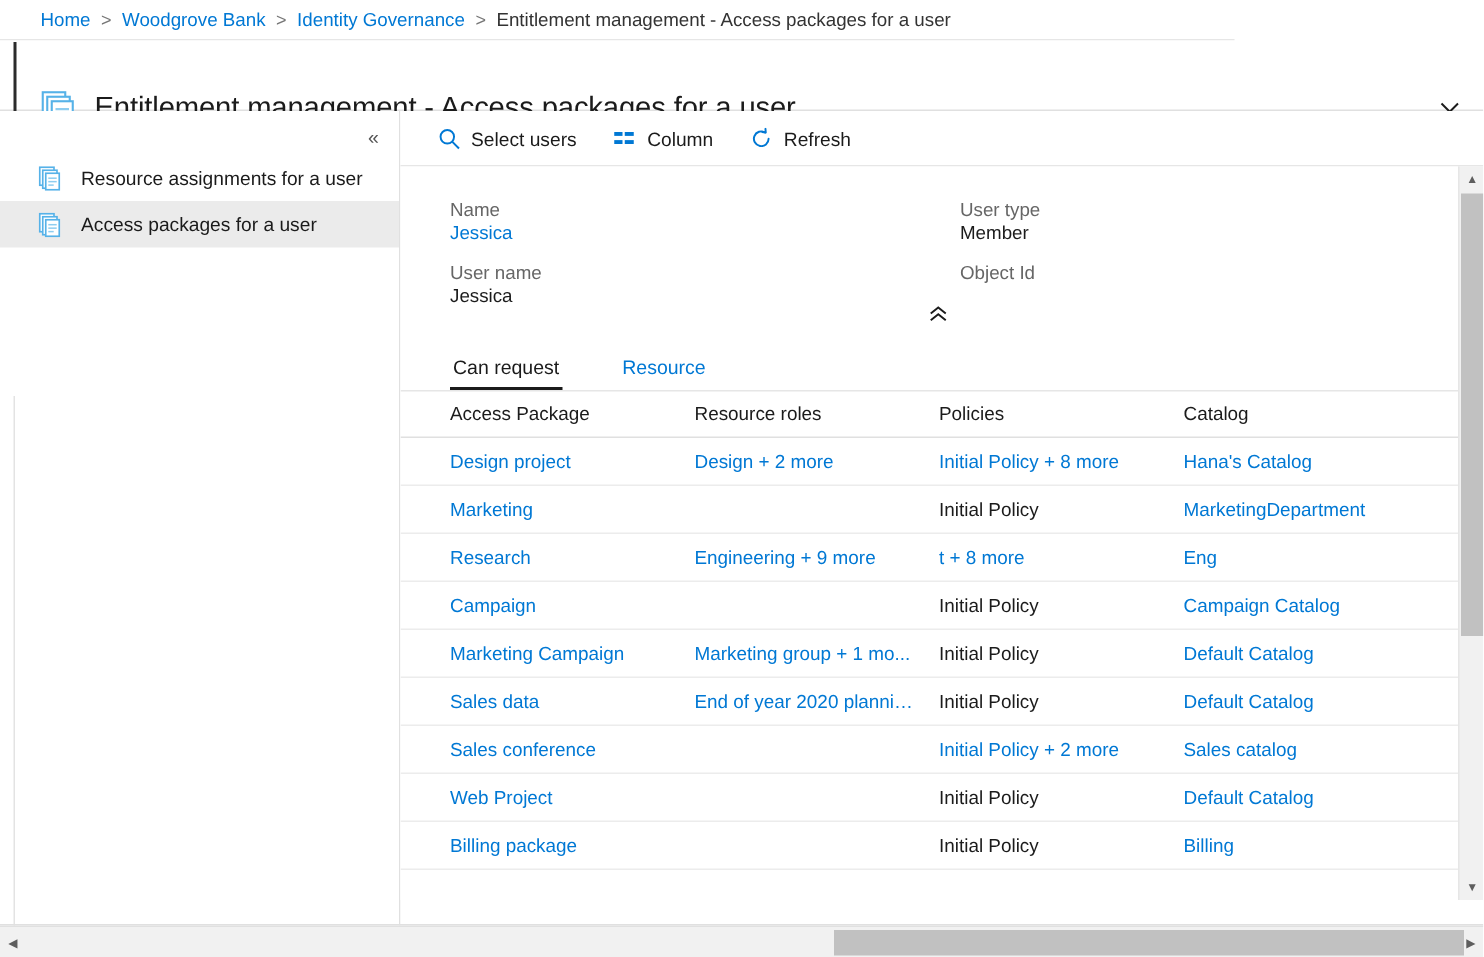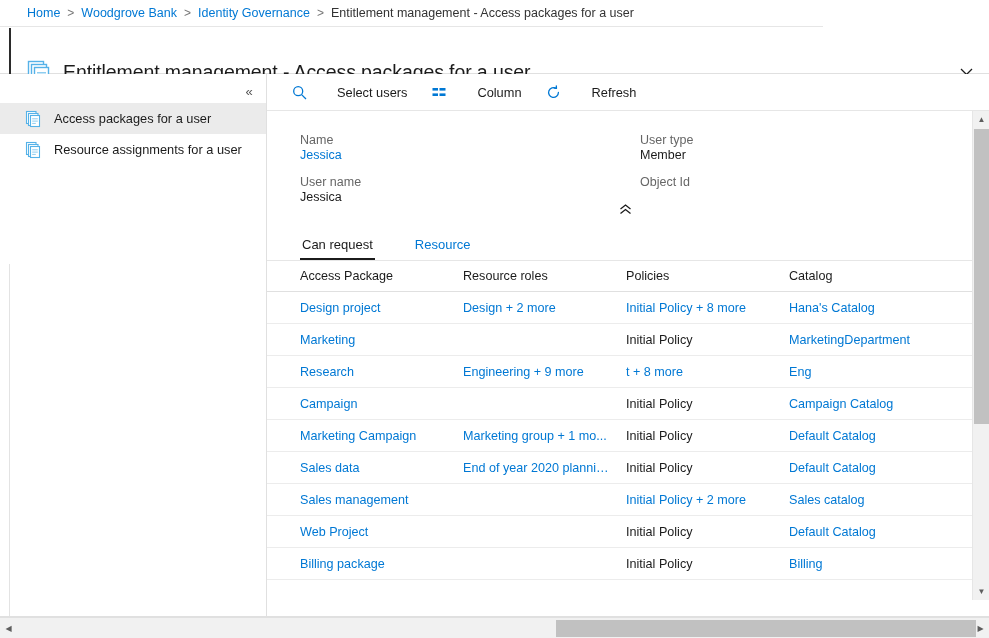--- a/index.html
+++ b/index.html
@@ -116,21 +116,21 @@
     border-bottom: 1px solid #e6e6e6;
     display: flex; align-items: center;
     padding-left: 24px;
     background: #ffffff;
   }
   .tb-btn {
     display: flex; align-items: center;
     height: 28px;
     margin-right: 24px;
     font-size: 12.8px; color: #1b1b1b;
-    cursor: pointer; white-space: nowrap; gap: 23px;
+    cursor: pointer; white-space: nowrap;
   }
   .tb-ico {
     width: 16px; height: 16px; margin-right: 7px;
     display: flex; align-items: center; justify-content: center;
   }
 
   
   #content {
     position: absolute; left: 0; top: 37px;
     width: 705px; height: 489px;
@@ -292,42 +292,42 @@
         <line x1="12" y1="1" x2="1" y2="12" stroke="#1b1b1b" stroke-width="1.3"></line>
       </svg>
     </div>
   </div>
 
   <div id="blade-accent"></div>
 
   <div id="leftnav">
     <div id="collapse-nav">«</div>
     <div id="nav-items">
+        <div class="nav-item">
+          <svg class="nav-ico" viewBox="0 0 18 18">
+    <rect x="1.5" y="1.5" width="9.5" height="12" fill="#fff" stroke="#56b2e8" stroke-width="1.1"></rect>
+    <rect x="3.5" y="3.5" width="9.5" height="12" fill="#fff" stroke="#56b2e8" stroke-width="1.1"></rect>
+    <rect x="5.5" y="5.5" width="9" height="11" fill="#fff" stroke="#56b2e8" stroke-width="1.1"></rect>
+    <rect x="7.2" y="8.3" width="5.6" height="1" fill="#8ecdf0"></rect>
+    <rect x="7.2" y="10.6" width="5.6" height="1" fill="#8ecdf0"></rect>
+    <rect x="7.2" y="12.9" width="3.6" height="1" fill="#8ecdf0"></rect>
+  </svg>
+          <span>Resource assignments for a user</span>
+        </div>
         <div class="nav-item selected">
           <svg class="nav-ico" viewBox="0 0 18 18">
     <rect x="1.5" y="1.5" width="9.5" height="12" fill="#fff" stroke="#56b2e8" stroke-width="1.1"></rect>
     <rect x="3.5" y="3.5" width="9.5" height="12" fill="#fff" stroke="#56b2e8" stroke-width="1.1"></rect>
     <rect x="5.5" y="5.5" width="9" height="11" fill="#fff" stroke="#56b2e8" stroke-width="1.1"></rect>
     <rect x="7.2" y="8.3" width="5.6" height="1" fill="#8ecdf0"></rect>
     <rect x="7.2" y="10.6" width="5.6" height="1" fill="#8ecdf0"></rect>
     <rect x="7.2" y="12.9" width="3.6" height="1" fill="#8ecdf0"></rect>
   </svg>
           <span>Access packages for a user</span>
         </div>
-        <div class="nav-item">
-          <svg class="nav-ico" viewBox="0 0 18 18">
-    <rect x="1.5" y="1.5" width="9.5" height="12" fill="#fff" stroke="#56b2e8" stroke-width="1.1"></rect>
-    <rect x="3.5" y="3.5" width="9.5" height="12" fill="#fff" stroke="#56b2e8" stroke-width="1.1"></rect>
-    <rect x="5.5" y="5.5" width="9" height="11" fill="#fff" stroke="#56b2e8" stroke-width="1.1"></rect>
-    <rect x="7.2" y="8.3" width="5.6" height="1" fill="#8ecdf0"></rect>
-    <rect x="7.2" y="10.6" width="5.6" height="1" fill="#8ecdf0"></rect>
-    <rect x="7.2" y="12.9" width="3.6" height="1" fill="#8ecdf0"></rect>
-  </svg>
-          <span>Resource assignments for a user</span>
-        </div>
       </div>
     <div id="nav-divider"></div>
   </div>
 
   <div id="main">
 
     <div id="toolbar">
         <div class="tb-btn">
           <span class="tb-ico">
             <svg width="15" height="15" viewBox="0 0 15 15">
@@ -424,21 +424,21 @@
             <div class="cell c2 plain">Initial Policy</div>
             <div class="cell c3 link">Default Catalog</div>
           </div>
           <div class="grid-row data">
             <div class="cell c0 link">Sales data</div>
             <div class="cell c1 link">End of year 2020 plannin...</div>
             <div class="cell c2 plain">Initial Policy</div>
             <div class="cell c3 link">Default Catalog</div>
           </div>
           <div class="grid-row data">
-            <div class="cell c0 link">Sales management</div>
+            <div class="cell c0 link">Sales conference</div>
             <div class="cell c1 plain"></div>
             <div class="cell c2 link">Initial Policy + 2 more</div>
             <div class="cell c3 link">Sales catalog</div>
           </div>
           <div class="grid-row data">
             <div class="cell c0 link">Web Project</div>
             <div class="cell c1 plain"></div>
             <div class="cell c2 plain">Initial Policy</div>
             <div class="cell c3 link">Default Catalog</div>
           </div>

